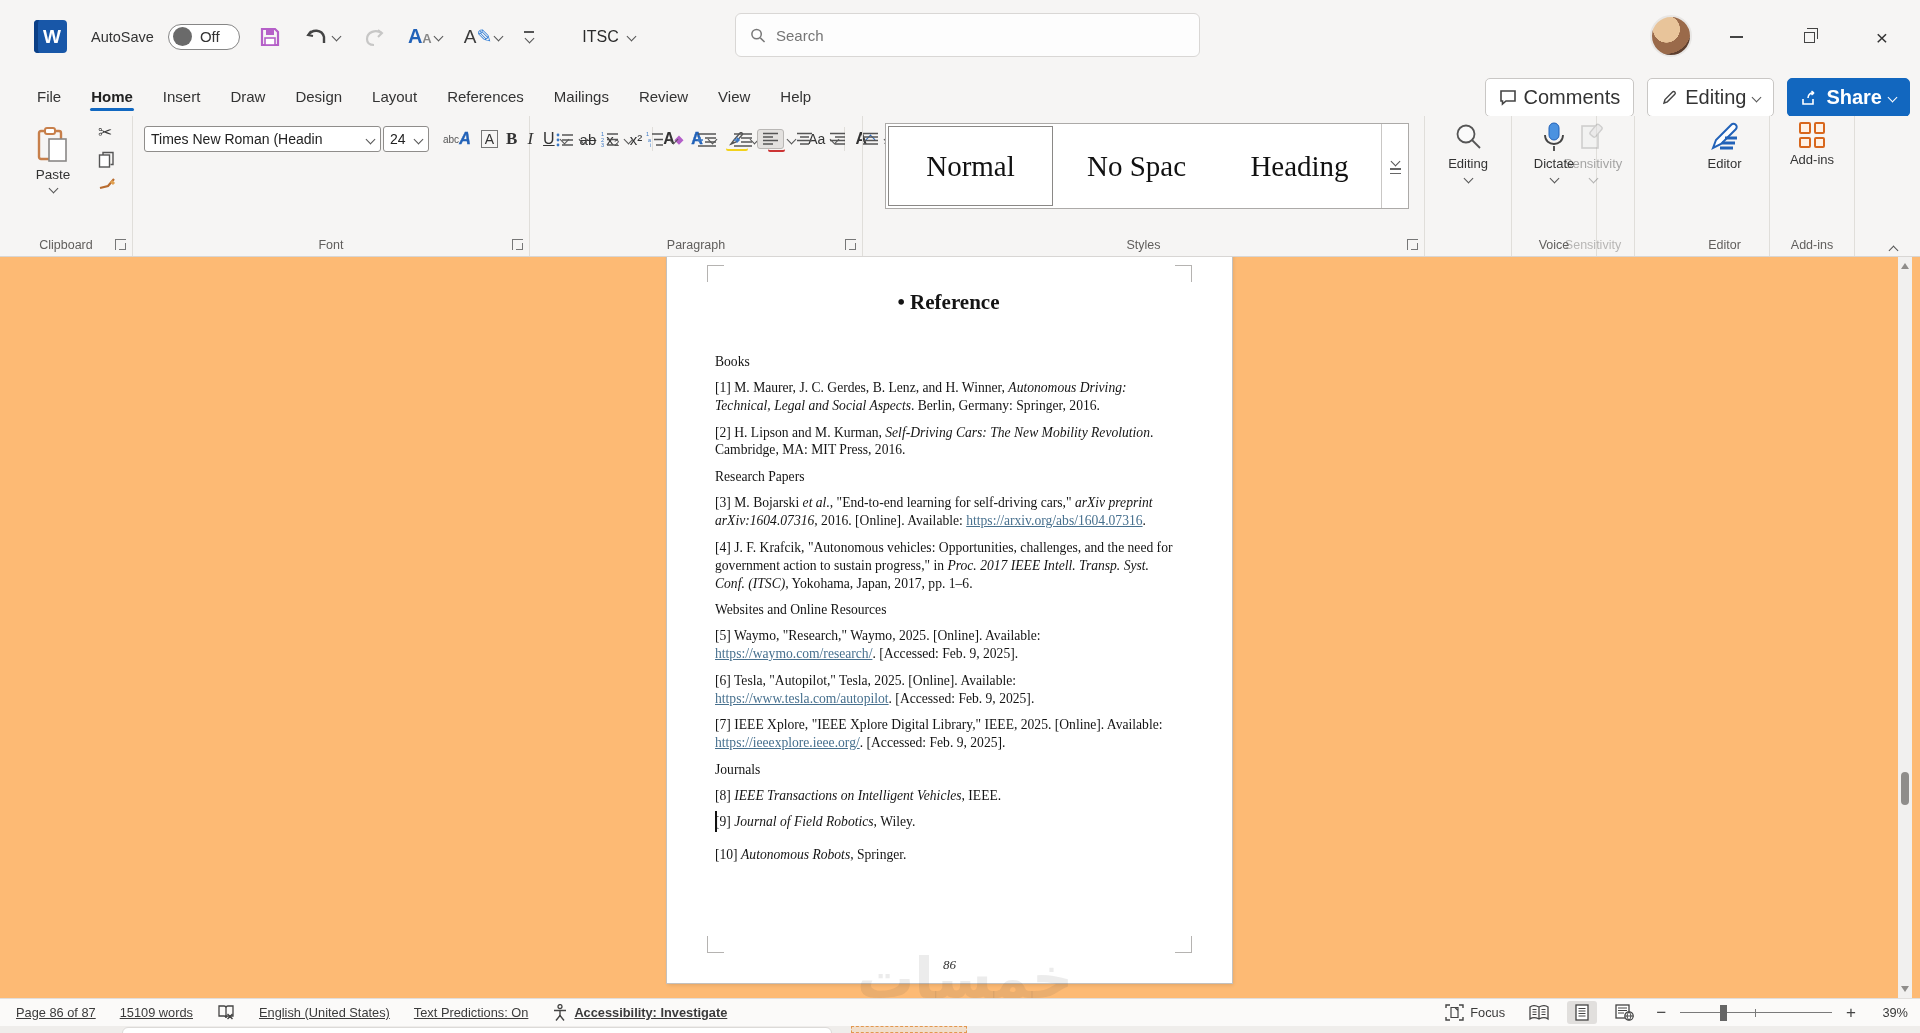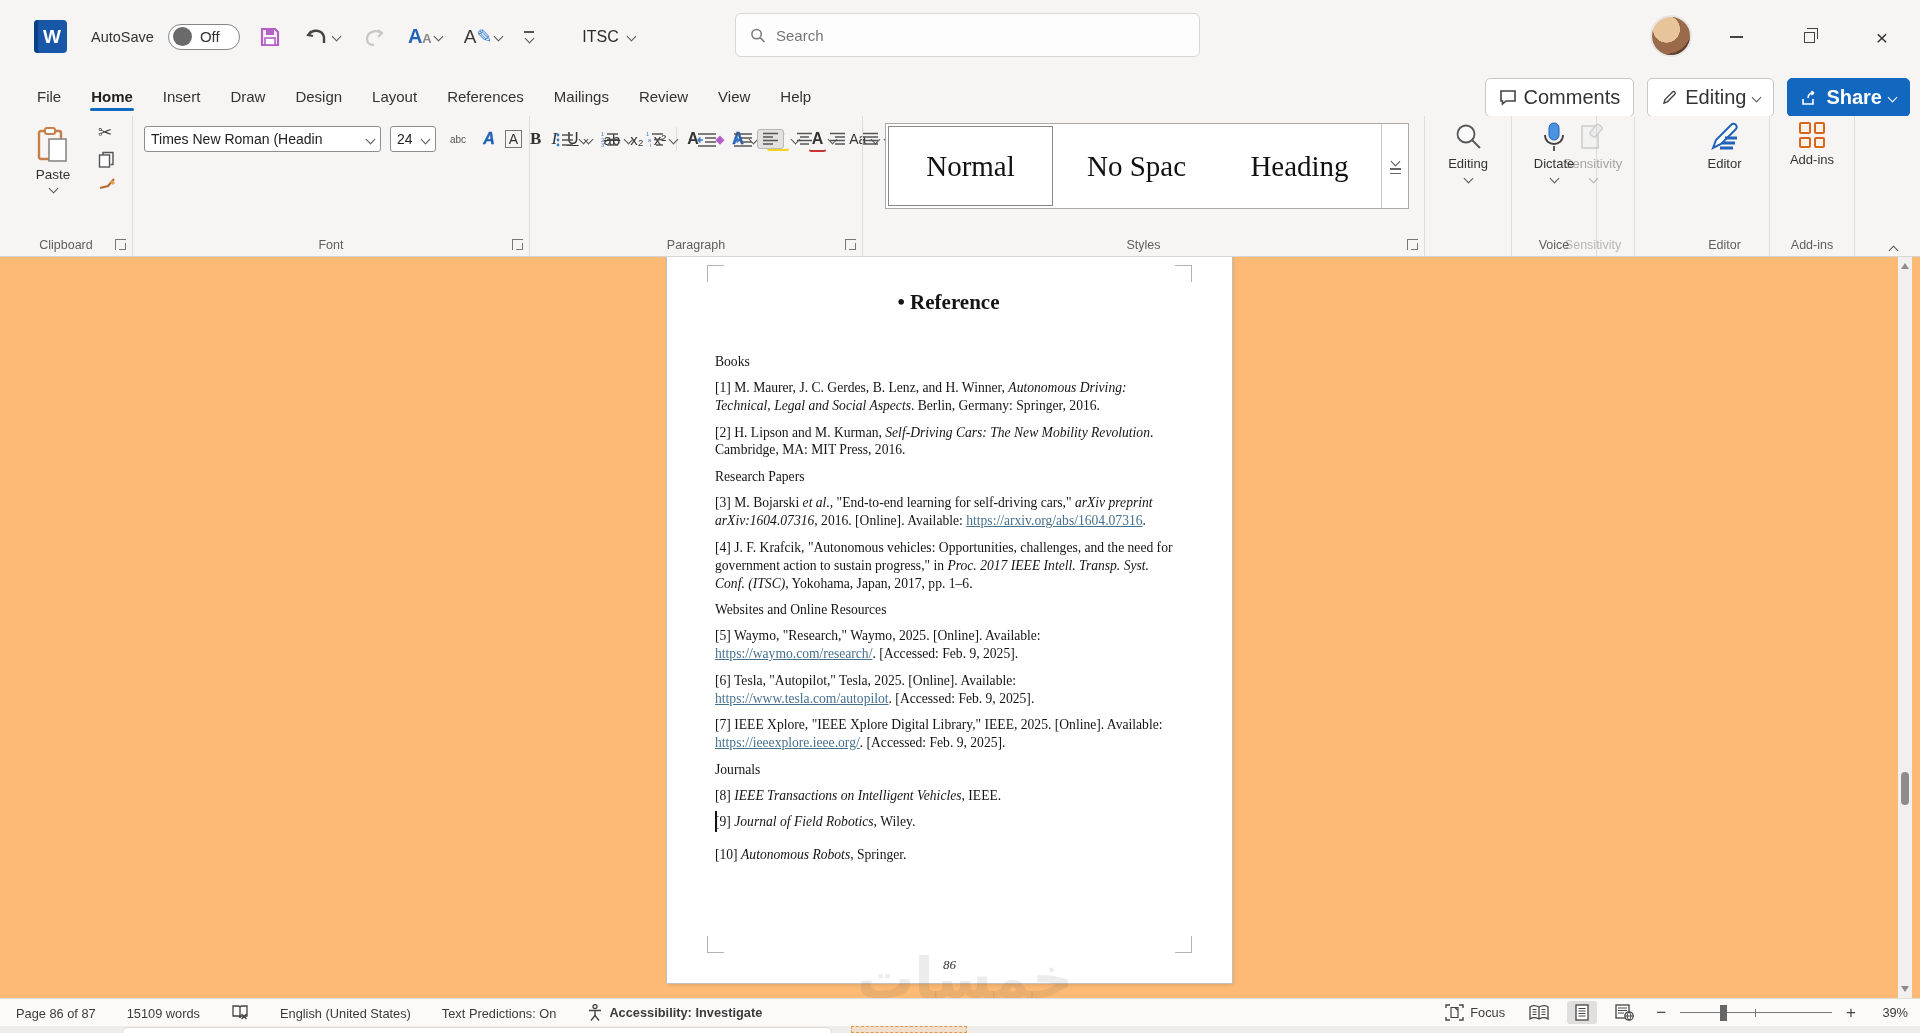--- a/index.html
+++ b/index.html
@@ -42,21 +42,21 @@
   .pill-btn.share .chev { border-color:#fff; }
 
   
   #ribbon { top:116px; height:141px; background:#f6f5f4; border-bottom:1px solid #d8d6d4; }
   .grp { position:absolute; top:0; height:140px; border-right:1px solid #e0deda; }
   .grp-label { position:absolute; bottom:4px; left:0; right:0; text-align:center; font-size:12.5px; color:#605e5c; }
   .launcher { position:absolute; bottom:6px; right:6px; width:11px; height:11px; border-left:1.4px solid #777; border-top:1.4px solid #777; }
   .launcher::after { content:""; position:absolute; right:0px; bottom:0px; width:6px; height:6px; border-right:1.6px solid #777; border-bottom:1.6px solid #777; }
   .rowset { display:flex; flex-direction:row; padding-top:8px; }
   .rrow { display:flex; align-items:center; height:30px; gap:2px; }
-  .ritem { display:flex; align-items:center; padding:2px 4px; border-radius:3px; gap:17px; }
+  .ritem { display:flex; align-items:center; padding:2px 4px; border-radius:3px; gap:0; }
   .ritem.sel { background:#e3e1df; border:1px solid #b9b7b5; }
   .vdiv { width:1px; height:24px; background:#e0deda; margin:0 4px; }
   .glyph { font-size:16px; color:#3b3b3b; }
   svg.ic { display:block; }
 
   
   .paste-big { display:flex; flex-direction:column; align-items:center; width:62px; margin-left:22px; gap:3px; padding-top:2px; }
   .paste-big .lbl { font-size:13.5px; color:#333; }
   .clip-col { display:flex; flex-direction:column; gap:8px; margin-left:14px; padding-top:6px; }
 
@@ -111,21 +111,21 @@
   .watermark { position:absolute; left:820px; top:688px; width:290px; text-align:center; font-family:"DejaVu Sans",sans-serif; font-size:57px; font-weight:bold; color:rgba(70,70,70,.10); letter-spacing:2px; pointer-events:none; }
   .vscroll { position:absolute; left:1898px; top:0; width:14px; height:741px; background:#f1f0ef; }
   .vscroll .thumb { position:absolute; left:3px; top:515px; width:8px; height:33px; background:#8f8d8b; border-radius:4px; }
   .vscroll .arr { position:absolute; left:3px; width:0; height:0; border-left:4px solid transparent; border-right:4px solid transparent; }
   .arr.up { top:6px; border-bottom:6px solid #8f8d8b; }
   .arr.dn { bottom:6px; border-top:6px solid #8f8d8b; }
 
   
   #statusbar { top:998px; height:28px; background:#fbfaf9; border-top:1px solid #e1dfdd; display:flex; align-items:center; font-size:12.8px; color:#3b3b3b; }
   .sb-item { display:flex; align-items:center; gap:6px; padding:0 6px; }
-  .sb-left { display:flex; align-items:flex-end; margin-left:10px; gap:19px; }
+  .sb-left { display:flex; align-items:center; margin-left:10px; gap:12px;text-decoration:underline; }
   .sb-right { display:flex; align-items:center; margin-left:auto; margin-right:12px; gap:10px; }
   .sb-strong { font-weight:bold; }
   .view-ic { padding:3px 8px; border-radius:3px; display:flex; align-items:center; }
   .view-ic.sel { background:#e1dfdd; }
   .zoomtrack { position:relative; width:152px; height:18px; }
   .zoomtrack .line { position:absolute; left:0; right:0; top:8.5px; height:1px; background:#7a7a7a; }
   .zoomtrack .tick { position:absolute; left:75px; top:5px; width:1px; height:8px; background:#7a7a7a; }
   .zoomtrack .zthumb { position:absolute; left:40px; top:1px; width:7px; height:16px; background:#666; }
   .zoomsign { font-size:17px; color:#444; padding:0 4px; }
 
@@ -271,21 +271,21 @@
     <span class="launcher"></span>
   </div>
 
   <div class="grp" style="left:133px; width:397px;">
     <div class="rowset" style="padding-left:11px;">
       <div class="rrow">
         <div class="combo" style="width:237px;">
           <span style="overflow:hidden; white-space:nowrap; flex:1;">Times New Roman (Headin</span>
           <span class="chev"></span>
         </div>
-        <div class="combo" style="width:46px; margin-left:7px;">
+        <div class="combo" style="width:46px; margin-left:0;">
           <span style="flex:1;">24</span>
           <span class="chev"></span>
         </div>
         <div class="ritem" style="margin-left:8px;">
           <span style="font-size:10px;color:#555;">abc</span>
             <span class="letterA blueA" style="font-style:italic;">A</span>
         </div>
         <div class="ritem">
           <span class="boxA">A</span>
         </div>

